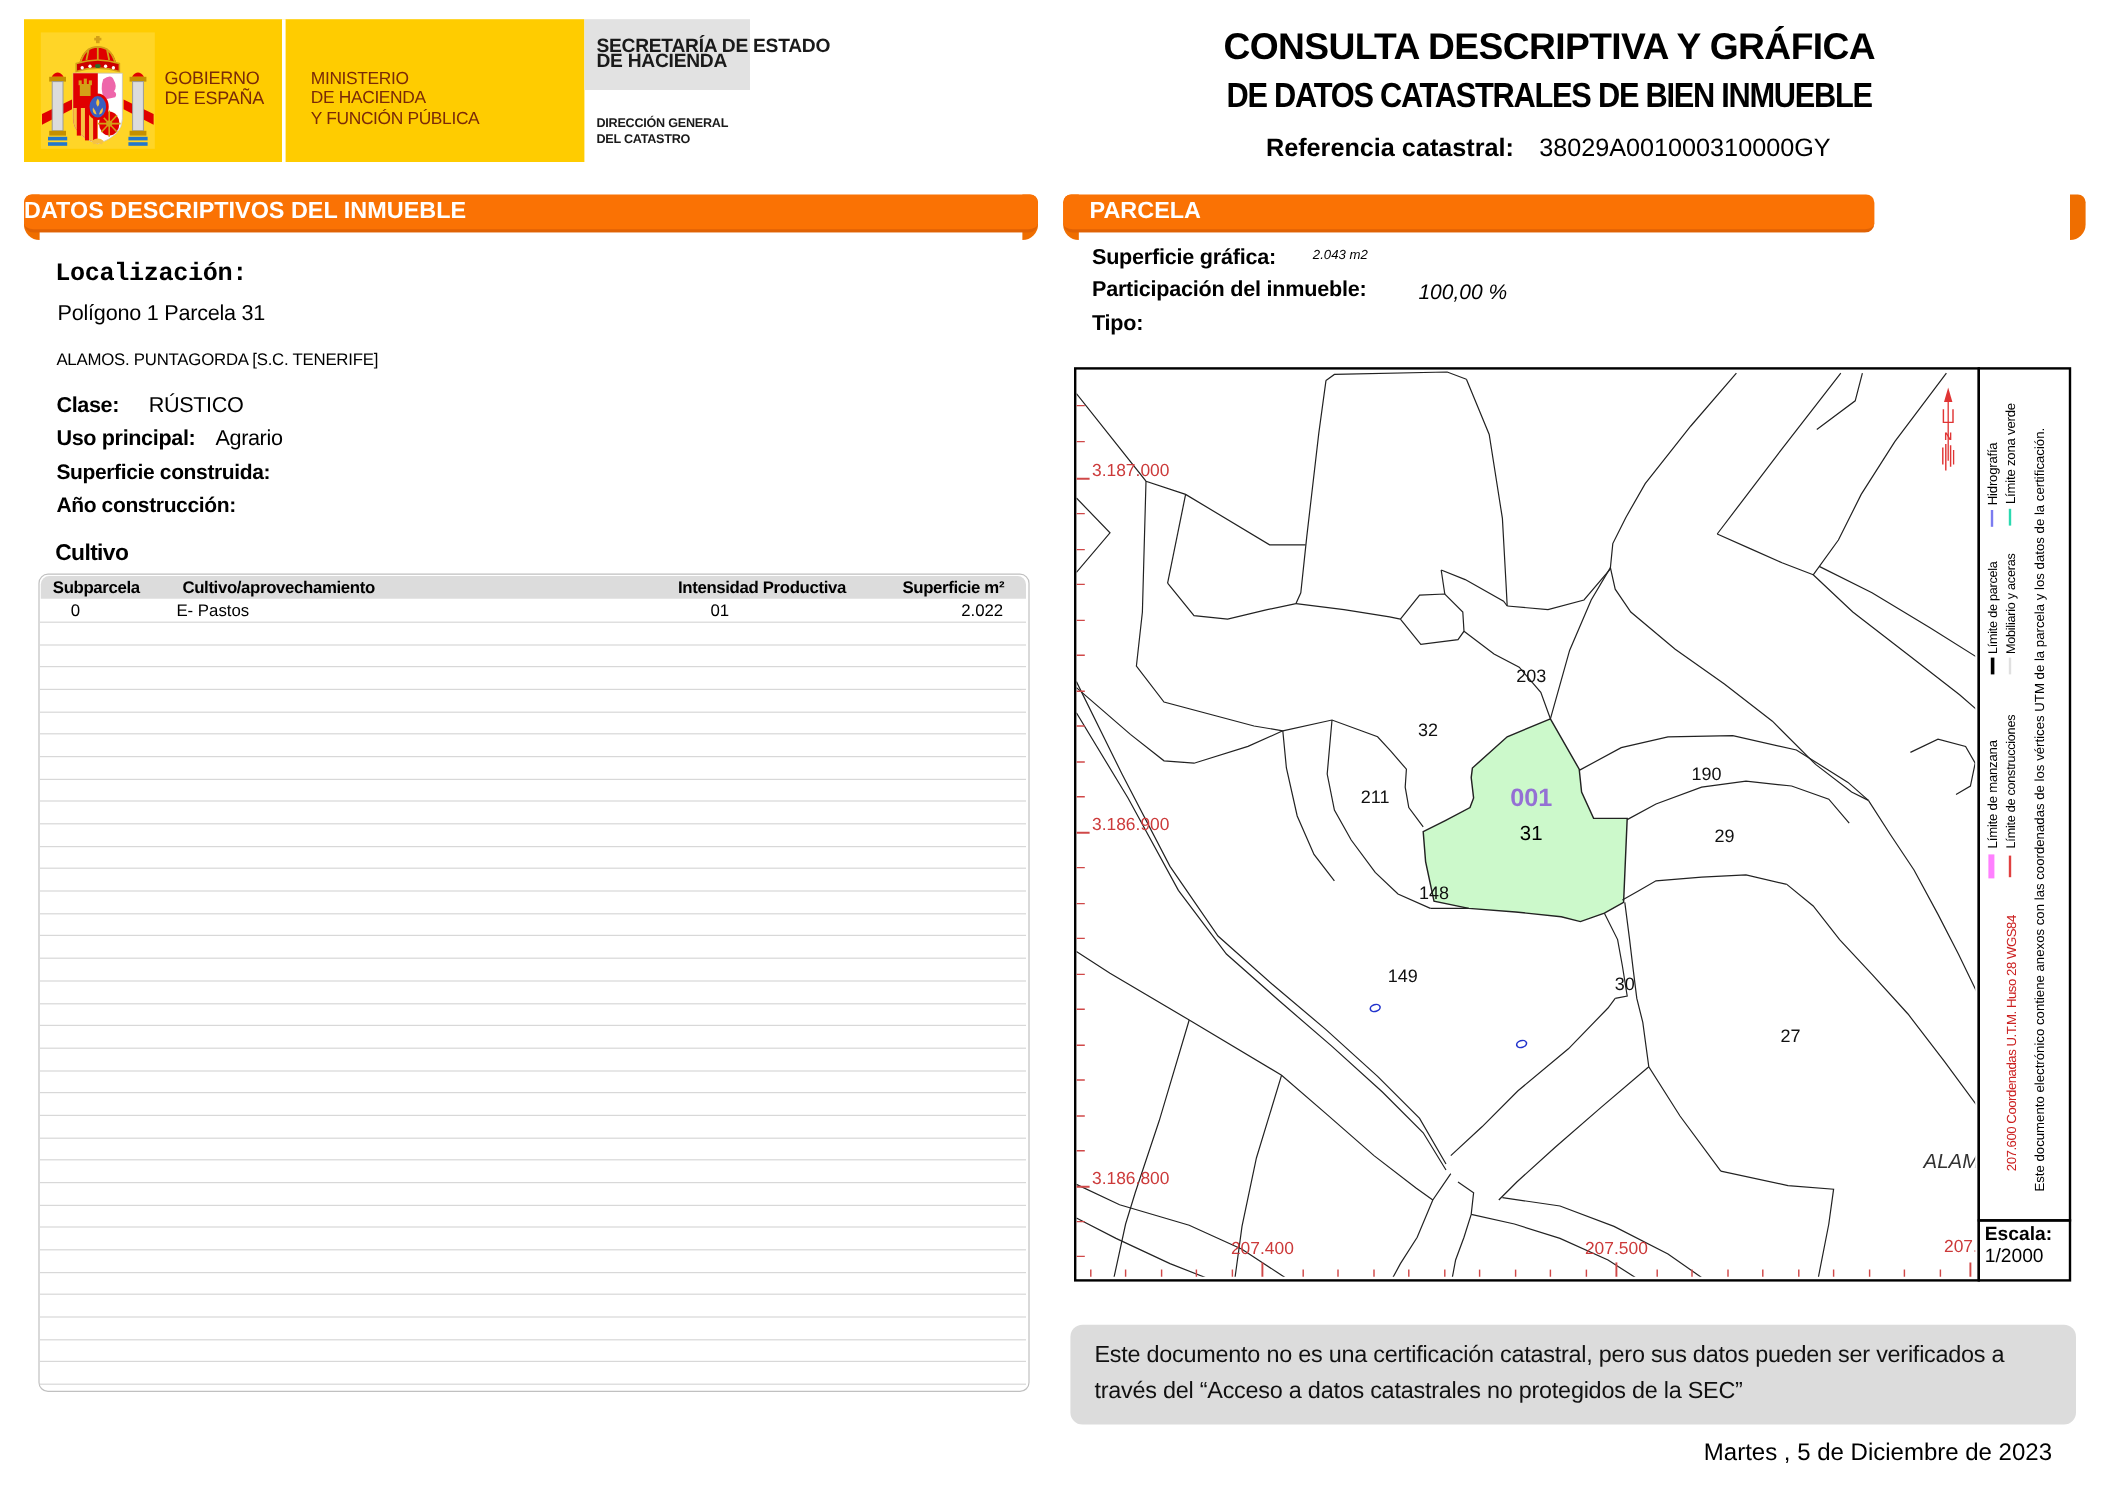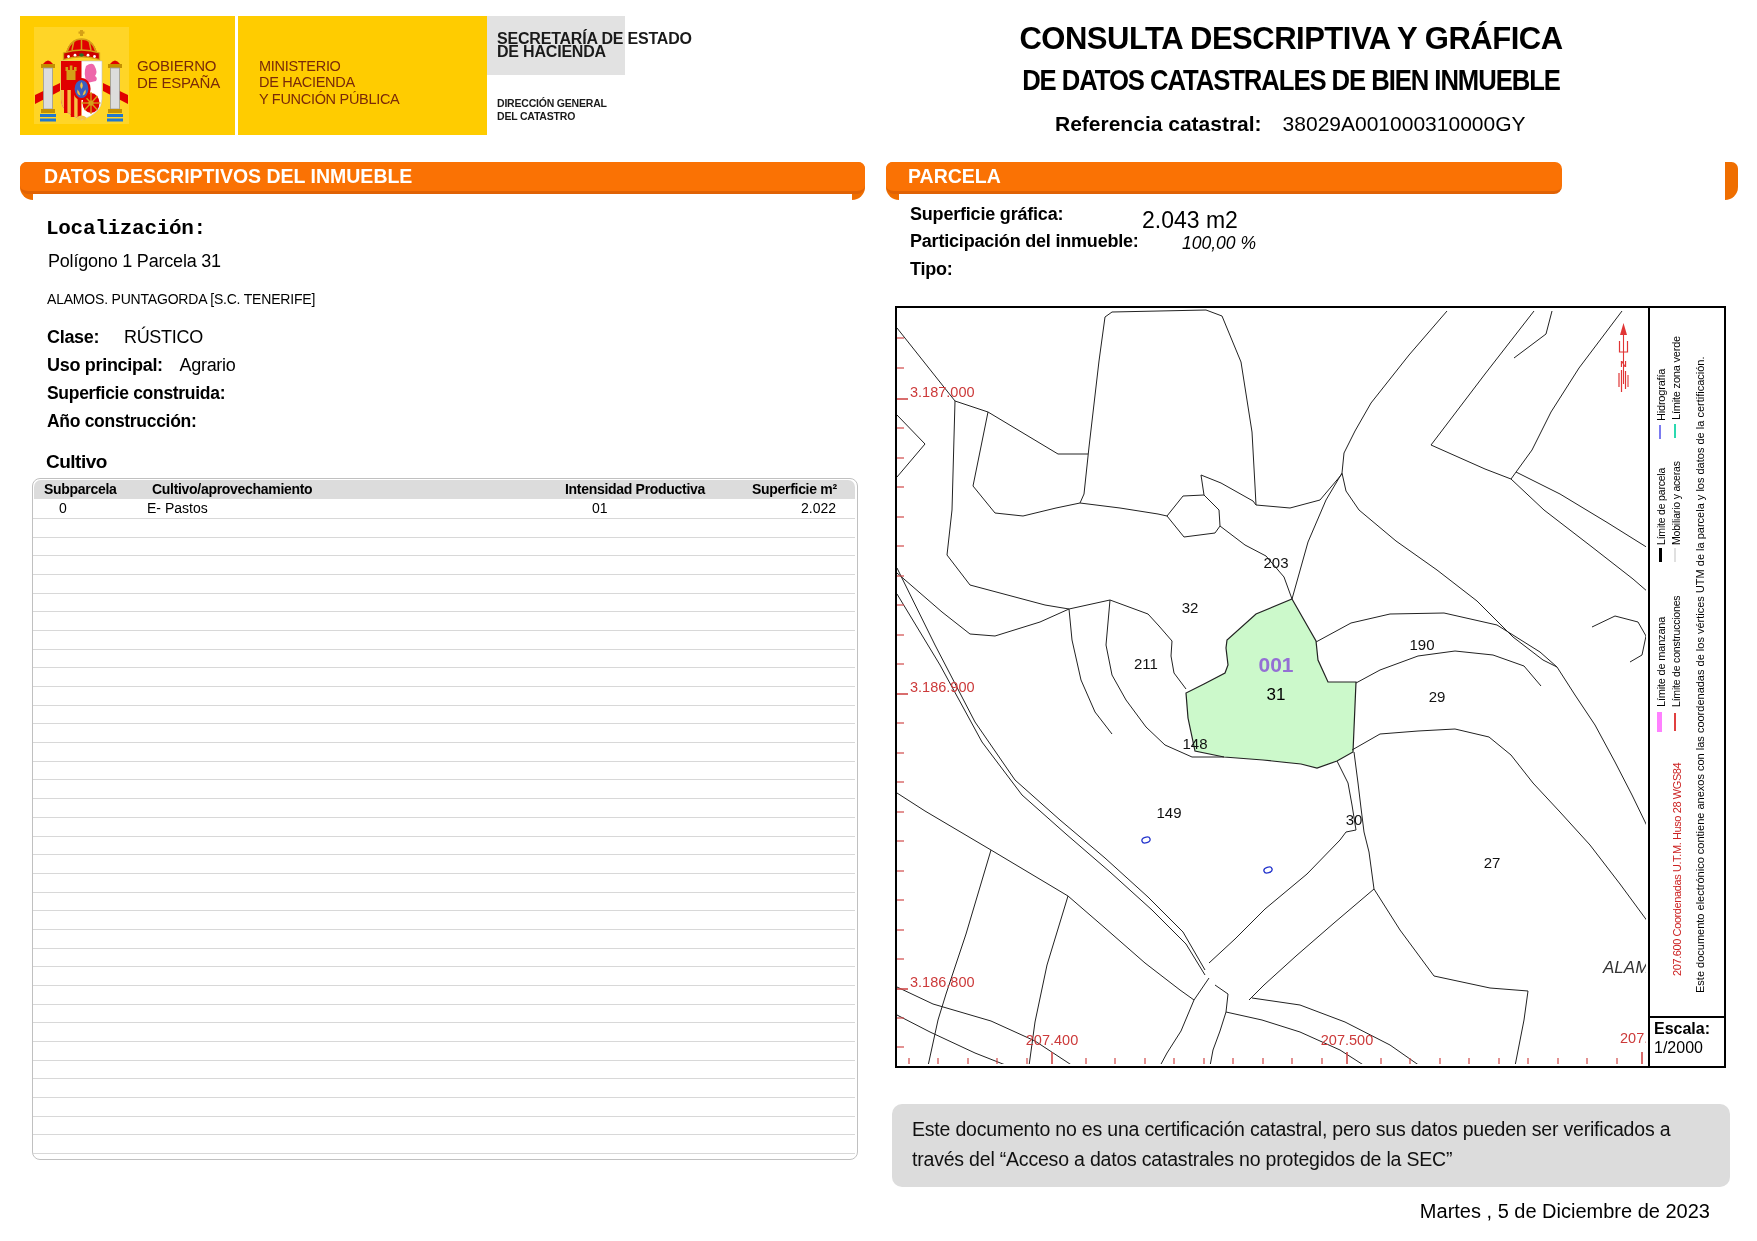--- a/index.html
+++ b/index.html
@@ -96,21 +96,21 @@
 <div class="abs b" style="left:891px;top:21px;width:800px;text-align:center;font-size:31px;letter-spacing:-0.5px;">CONSULTA DESCRIPTIVA Y GRÁFICA</div>
 <div class="abs b" style="left:891px;top:64px;width:800px;text-align:center;font-size:29px;letter-spacing:-1.2px;transform:scaleX(0.885);transform-origin:50% 0;">DE DATOS CATASTRALES DE BIEN INMUEBLE</div>
 
 <div class="abs" style="left:1055px;top:112px;font-size:21px;"><span class="b">Referencia catastral:</span><span style="margin-left:21px;">38029A001000310000GY</span></div>
 
 <div class="curl" style="left:20px;top:162px;border-radius:8px 0 0 16px;"></div>
 <div class="curl" style="left:852px;top:162px;border-radius:0 8px 16px 0;"></div>
 <div class="curl" style="left:886px;top:162px;border-radius:8px 0 0 16px;"></div>
 <div class="curl" style="left:1725px;top:162px;border-radius:0 8px 16px 0;"></div>
 
-<div class="obar" style="left:20px;top:162px;width:845px;"><span style="margin-left:24px;">DATOS DESCRIPTIVOS DEL INMUEBLE</span></div>
+<div class="obar" style="left:20px;top:162px;width:845px;"><span style="">DATOS DESCRIPTIVOS DEL INMUEBLE</span></div>
 
 <div class="obar" style="left:886px;top:162px;width:676px;"><span style="margin-left:22px;">PARCELA</span></div>
 
 <div class="abs b" style="left:46px;top:217px;font-size:21px;letter-spacing:-0.3px;font-family:Liberation Mono, monospace;">Localización:</div>
 <div class="abs" style="left:48px;top:251px;font-size:18px;letter-spacing:-0.2px;">Polígono 1 Parcela 31</div>
 <div class="abs" style="left:47px;top:281px;font-size:14px;letter-spacing:-0.2px;margin-top:10px;">ALAMOS. PUNTAGORDA [S.C. TENERIFE]</div>
 
 <div class="abs" style="left:47px;top:327px;font-size:18px;letter-spacing:-0.3px;"><span class="b">Clase:</span> <span style="margin-left:20px;">RÚSTICO</span></div>
 
 <div class="abs" style="left:47px;top:355px;font-size:18px;letter-spacing:-0.3px;"><span class="b">Uso principal:</span> <span style="margin-left:12px;">Agrario</span></div>
@@ -164,21 +164,21 @@
 <div style="position:absolute;left:33px;top:1003.7px;width:822px;height:18.68px;border-bottom:1px solid #d8d8d8;"></div>
 <div style="position:absolute;left:33px;top:1022.4px;width:822px;height:18.68px;border-bottom:1px solid #d8d8d8;"></div>
 <div style="position:absolute;left:33px;top:1041.0px;width:822px;height:18.68px;border-bottom:1px solid #d8d8d8;"></div>
 <div style="position:absolute;left:33px;top:1059.7px;width:822px;height:18.68px;border-bottom:1px solid #d8d8d8;"></div>
 <div style="position:absolute;left:33px;top:1078.4px;width:822px;height:18.68px;border-bottom:1px solid #d8d8d8;"></div>
 <div style="position:absolute;left:33px;top:1097.1px;width:822px;height:18.68px;border-bottom:1px solid #d8d8d8;"></div>
 <div style="position:absolute;left:33px;top:1115.8px;width:822px;height:18.68px;border-bottom:1px solid #d8d8d8;"></div>
 <div style="position:absolute;left:33px;top:1134.4px;width:822px;height:18.68px;border-bottom:1px solid #d8d8d8;"></div>
 
 <div class="abs" style="left:910px;top:204px;font-size:18px;letter-spacing:-0.2px;"><span class="b">Superficie gráfica:</span></div>
-<div class="abs" style="left:1142px;top:207px;font-size:23px;">2.043 m2</div>
+<div class="abs" style="left:1094px;top:207px;font-size:11px;font-style:italic;">2.043 m2</div>
 <div class="abs" style="left:910px;top:231px;font-size:18px;letter-spacing:-0.2px;"><span class="b">Participación del inmueble:</span></div>
 <div class="abs" style="left:1182px;top:233px;font-size:17.5px;font-style:italic;">100,00 %</div>
 <div class="abs b" style="left:910px;top:259px;font-size:18px;letter-spacing:-0.2px;">Tipo:</div>
 
 <div class="abs" style="left:895px;top:306px;width:751px;height:758px;border:2px solid #000;"></div>
 
 <div class="abs" style="left:1648px;top:306px;width:74px;height:708px;border:2px solid #000;"></div>
 
 <div class="abs" style="left:1648px;top:1016px;width:74px;height:48px;border:2px solid #000;"></div>
 

